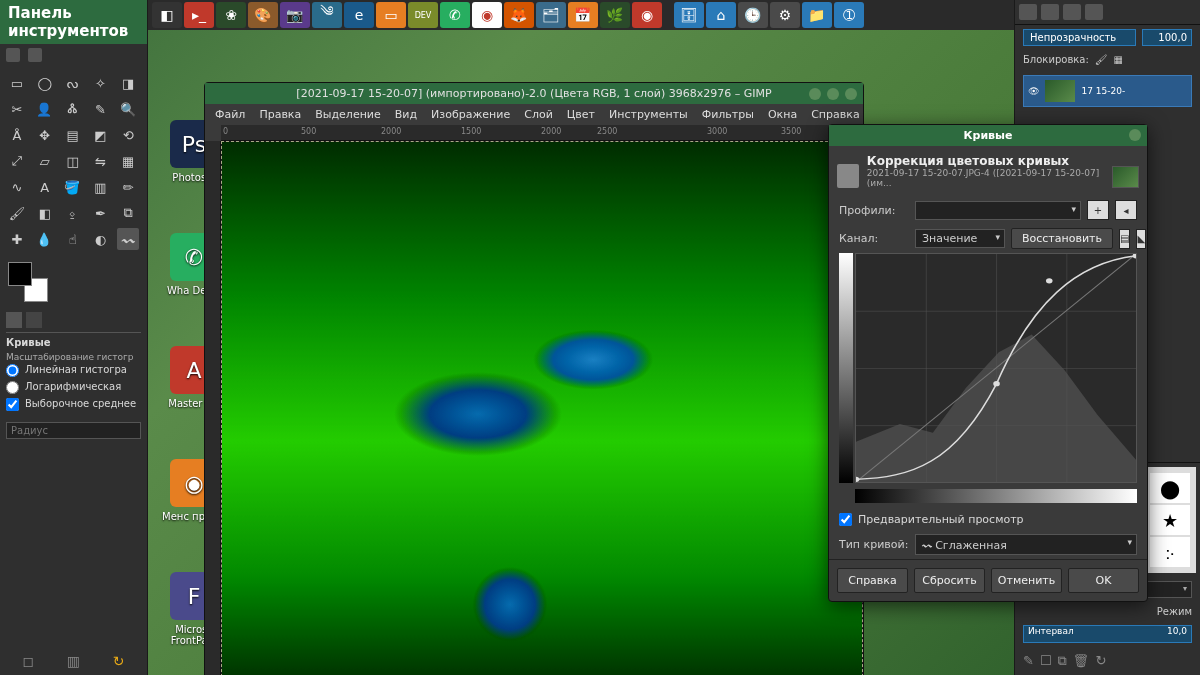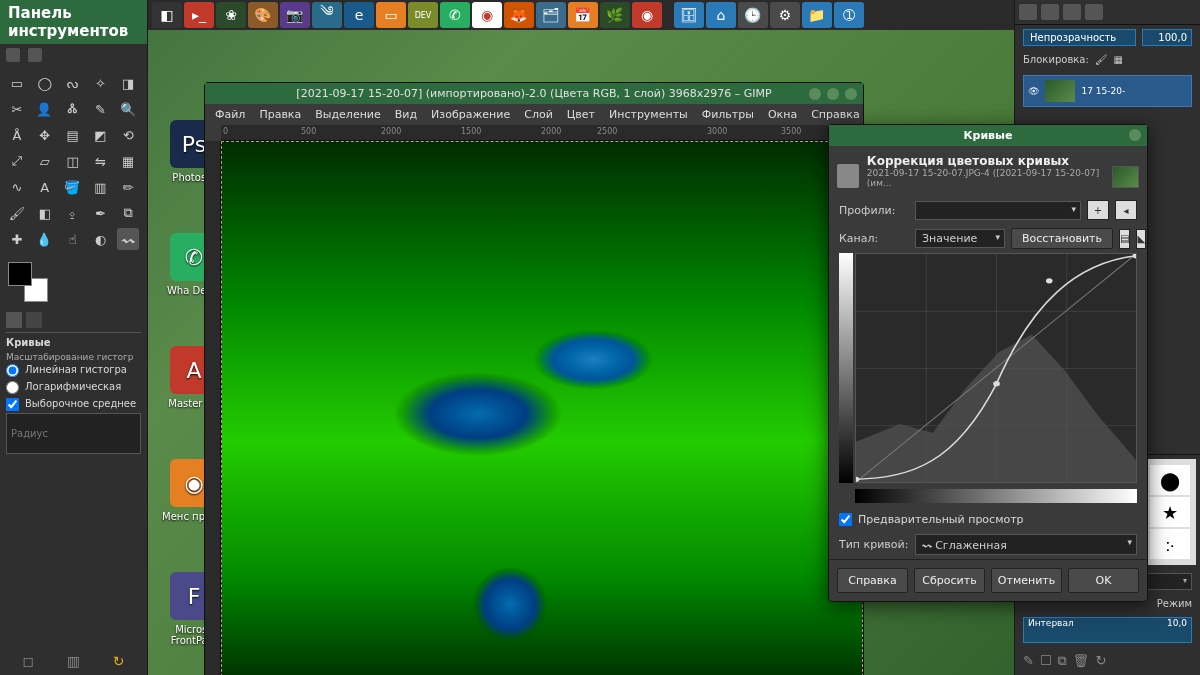--- a/index.html
+++ b/index.html
@@ -55,21 +55,21 @@
   }
   .tool-grid .tool { width: 22px; height: 22px; display:flex;align-items:center;justify-content:center;
     color:#ccc;font-size:13px;border-radius:2px;cursor:pointer;}
   .fg-bg { position: relative; width: 40px; height: 40px; margin: 6px 8px; }
   .fg-bg .fg { position:absolute;width:24px;height:24px;background:#000;border:1px solid #888;top:0;left:0;}
   .fg-bg .bg { position:absolute;width:24px;height:24px;background:#fff;border:1px solid #888;bottom:0;right:0;}
   .tool-options { padding: 4px 6px; font-size:10px; }
   .tool-options .sect-title{font-weight:bold;padding:4px 0;border-top:1px solid #555;}
   .radio-row, .check-row { display:flex;align-items:flex-start;gap:6px;padding:2px 0;}
   .radio-row input, .check-row input{margin:0}
-  .opt-input{width:100%;background:#222;border:1px solid #555;color:#ccc;padding:14px 4px;font-size:10px;margin-top:0}
+  .opt-input{width:100%;background:#222;border:1px solid #555;color:#ccc;padding:2px 4px;font-size:10px;margin-top:9px}
   .toolbox-status{margin-top:auto;padding:6px;display:flex;justify-content:space-around;color:#888;font-size:14px}
 
   
   .desktop-icons{position:absolute;left:160px;top:120px;display:flex;flex-direction:column;gap:50px;z-index:1}
   .desk-icon{width:68px;text-align:center;color:#fff;font-size:10px;text-shadow:0 1px 2px #000}
   .desk-icon .ico{width:48px;height:48px;margin:0 auto 4px;border-radius:6px;display:flex;align-items:center;justify-content:center;font-size:22px;color:#fff}
   .ico-ps{background:#1a2a4a}.ico-wa{background:#27ae60}.ico-mp{background:#c0392b}
   .ico-me{background:#e67e22}.ico-fp{background:#4a4a8b}
 
   
@@ -138,21 +138,21 @@
   .layers-tabs span{width:18px;height:16px;background:#555;border-radius:2px}
   .layers-row{display:flex;align-items:center;gap:6px;padding:4px 8px;color:#ccc}
   .layers-row .sel{flex:1;background:#222;border:1px solid #555;padding:2px 18px 2px 6px;position:relative}
   .layers-row .sel::after{content:"▾";position:absolute;right:4px;font-size:8px}
   .layers-row .num{width:50px;background:#194a6b;border:1px solid #2a7ab8;text-align:right;padding:2px 4px;color:#fff}
   .layer-thumb{margin:6px 8px;padding:4px;background:#2a5a8b;border:1px solid #3a7ab8;display:flex;align-items:center;gap:6px;font-size:9px;color:#fff}
   .layer-thumb .t{width:30px;height:22px;background:linear-gradient(135deg,#2a5a2a,#5a8b4a)}
   .brushes{display:grid;grid-template-columns:repeat(4,1fr);gap:2px;padding:6px;background:#ddd;margin:4px}
   .brushes .b{height:30px;background:#fff;display:flex;align-items:center;justify-content:center;color:#000;font-size:18px}
   .spacing-row{display:flex;align-items:center;gap:6px;padding:4px 8px;color:#ccc}
-  .spacing-row .bar{flex:1;height:26px;background:#194a6b;border:1px solid #2a7ab8;position:relative}
+  .spacing-row .bar{flex:1;height:18px;background:#194a6b;border:1px solid #2a7ab8;position:relative}
   .spacing-row .val{position:absolute;right:4px;top:0;font-size:9px;color:#fff}
   .brush-label{padding:2px 8px;color:#aaa;background:#222;border:1px solid #555;margin:4px 8px;position:relative}
   .brush-label::after{content:"▾";position:absolute;right:4px;font-size:8px}
   .lp-iconrow{display:flex;gap:6px;padding:6px 8px;color:#888;font-size:13px;margin-top:auto}
 
 </style>
 </head>
 <body>
 
 <div class="taskbar">

